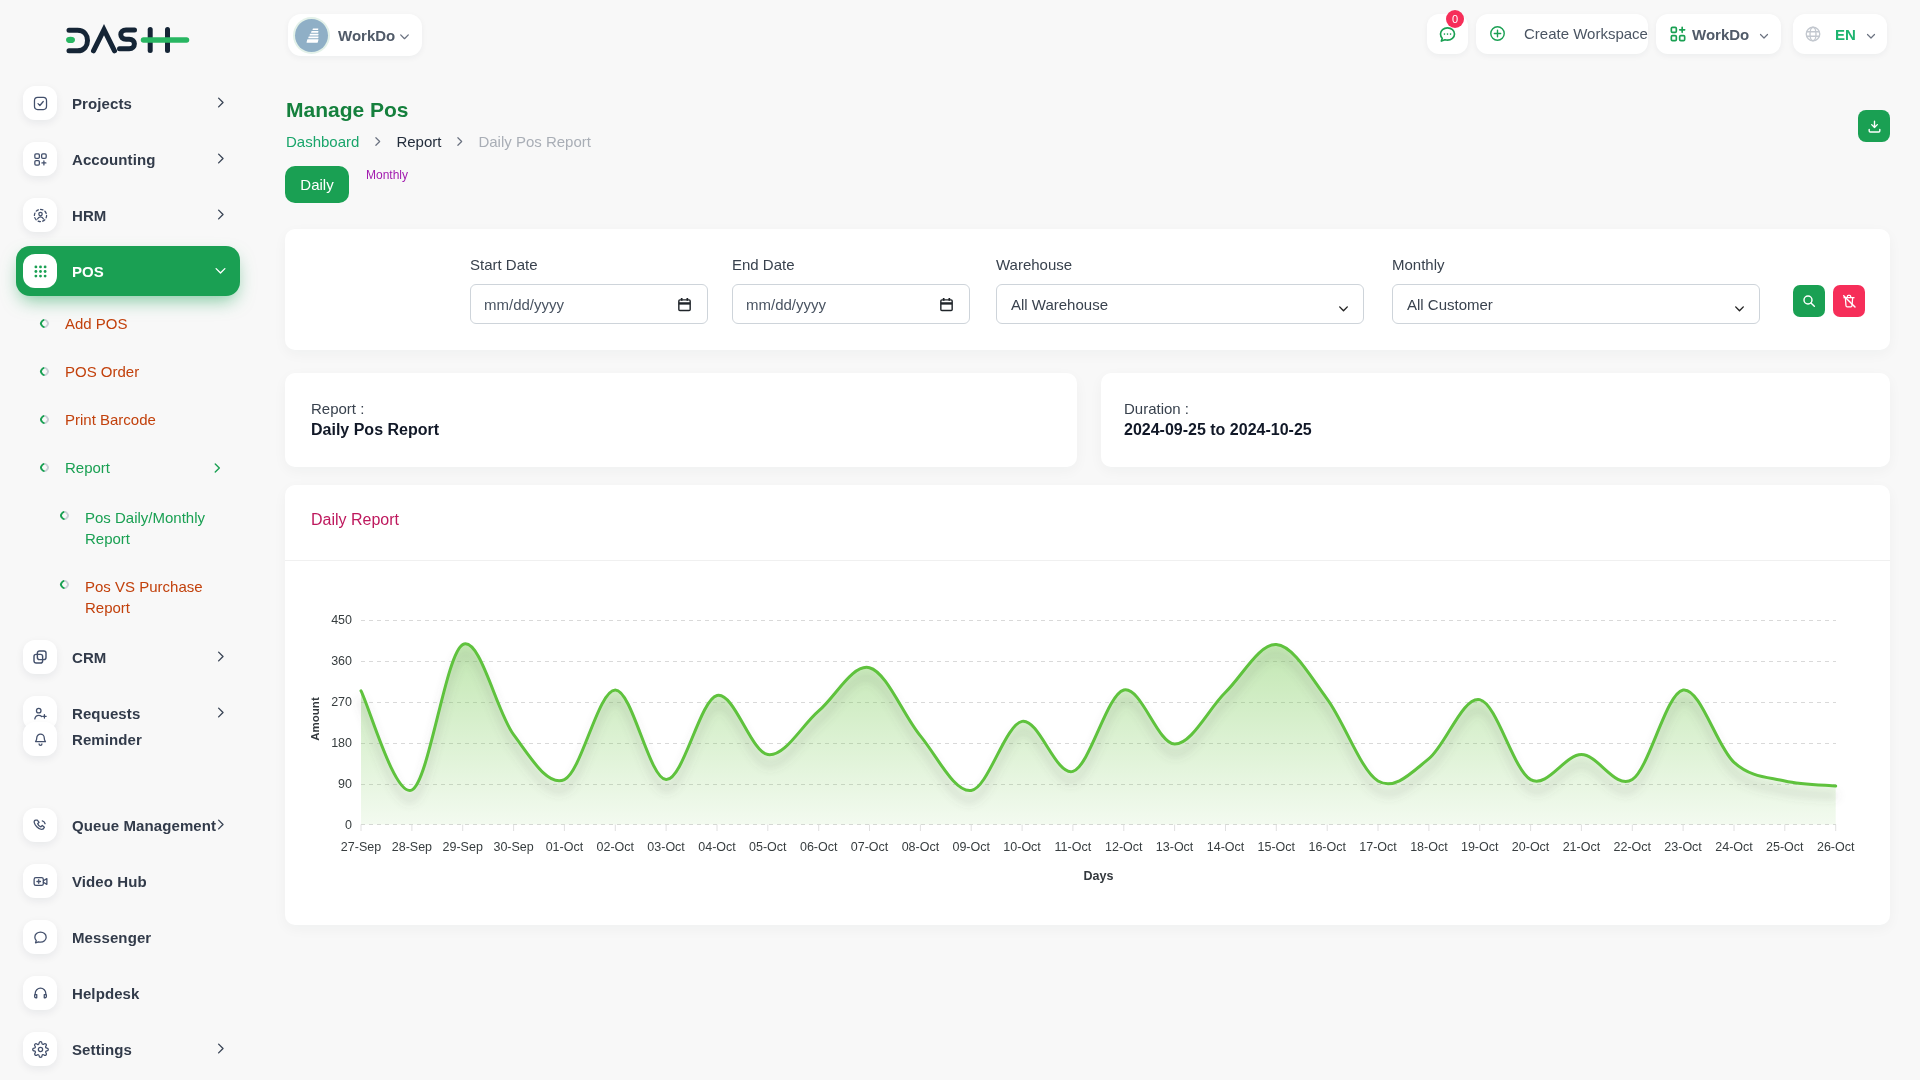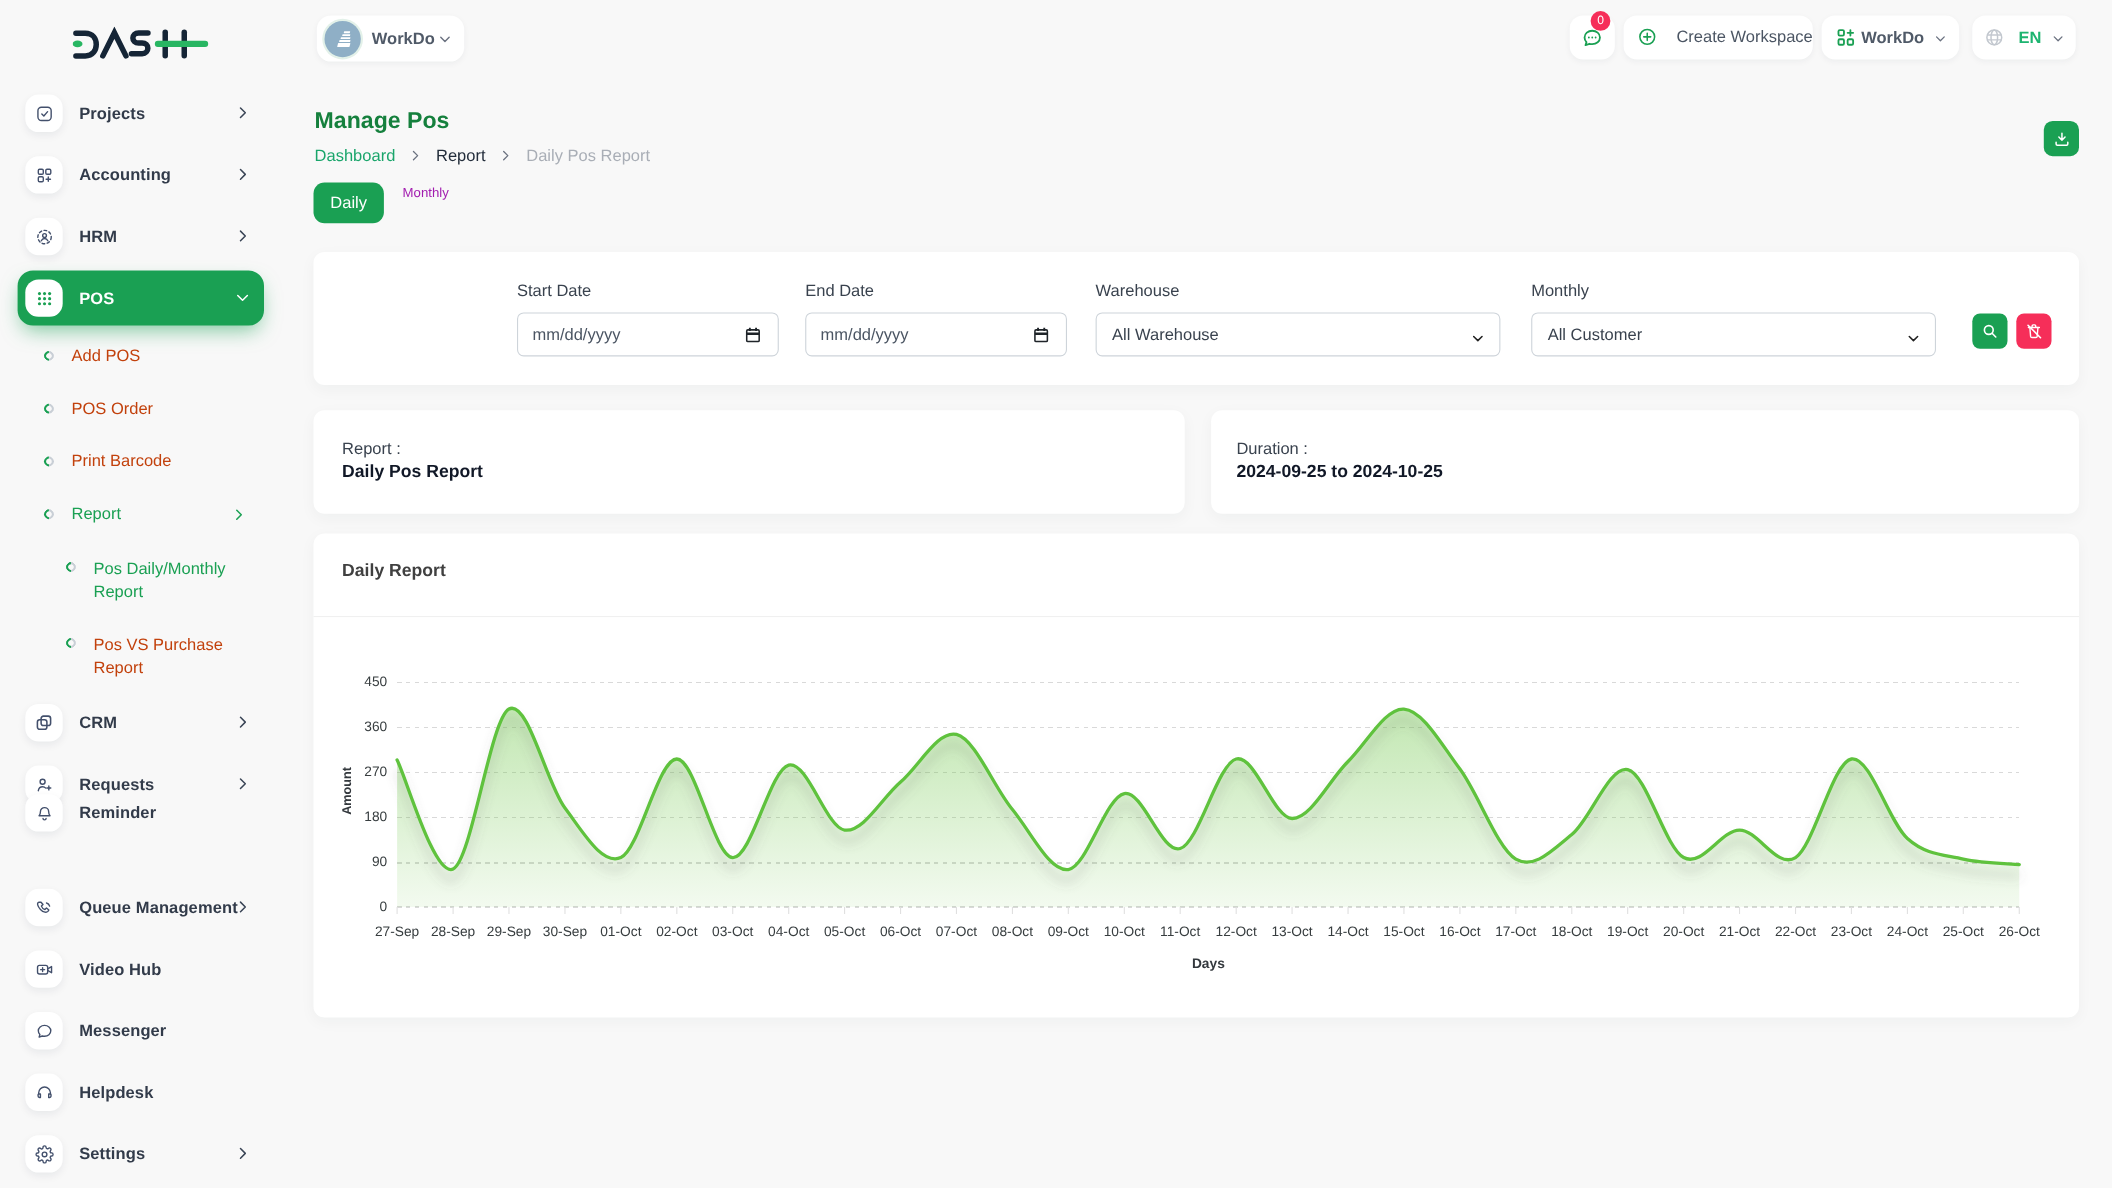--- a/index.html
+++ b/index.html
@@ -33,21 +33,21 @@
 .tab-daily { position:absolute; left:285px; top:166px; width:64px; height:37px; background:#1aa053; color:#fff; border-radius:10px; font-size:15px; display:flex; align-items:center; justify-content:center; }
 .tab-monthly { position:absolute; left:366px; top:156px; height:37px; display:flex; align-items:center; font-size:12px; color:#a21caf; }
 .card { position:absolute; background:#fff; border-radius:10px; box-shadow:0 4px 14px rgba(30,40,60,0.04); }
 .flabel { position:absolute; font-size:15px; color:#39424e; }
 .finput { position:absolute; height:40px; border:1px solid #ced4da; border-radius:6px; background:#fff; display:flex; align-items:center; font-size:15px; color:#39424e; }
 .dateph { color:#4b5563; }
 .selarrow { position:absolute; right:13px; top:16px; }
 .btn-sq { position:absolute; width:32px; height:32px; border-radius:7px; display:flex; align-items:center; justify-content:center; }
 .infolabel { font-size:15px; color:#39424e; }
 .infoval { font-size:16px; font-weight:700; color:#111827; }
-.charttitle { position:absolute; left:311px; top:511px; font-size:16px; font-weight:700; color:#404040; }
+.charttitle { position:absolute; left:311px; top:511px; font-size:16px; font-weight:400; color:#be185d; }
 .chartdivider { position:absolute; left:285px; top:560px; width:1605px; height:1px; background:#f0f0f0; }
 </style>
 </head>
 <body>
 
 <div class="sidebar">
   <div id="logo" class="abs" style="left:66px; top:24px;">
     <svg width="124" height="32" viewBox="0 0 124 32">
       <g fill="none" stroke="#152536" stroke-width="5" stroke-linecap="round">
         <path d="M3,6.3 h8.5 c7,0 10,5.2 10,10.2 c0,5 -3,10.3 -10,10.3 h-8.5"></path>

